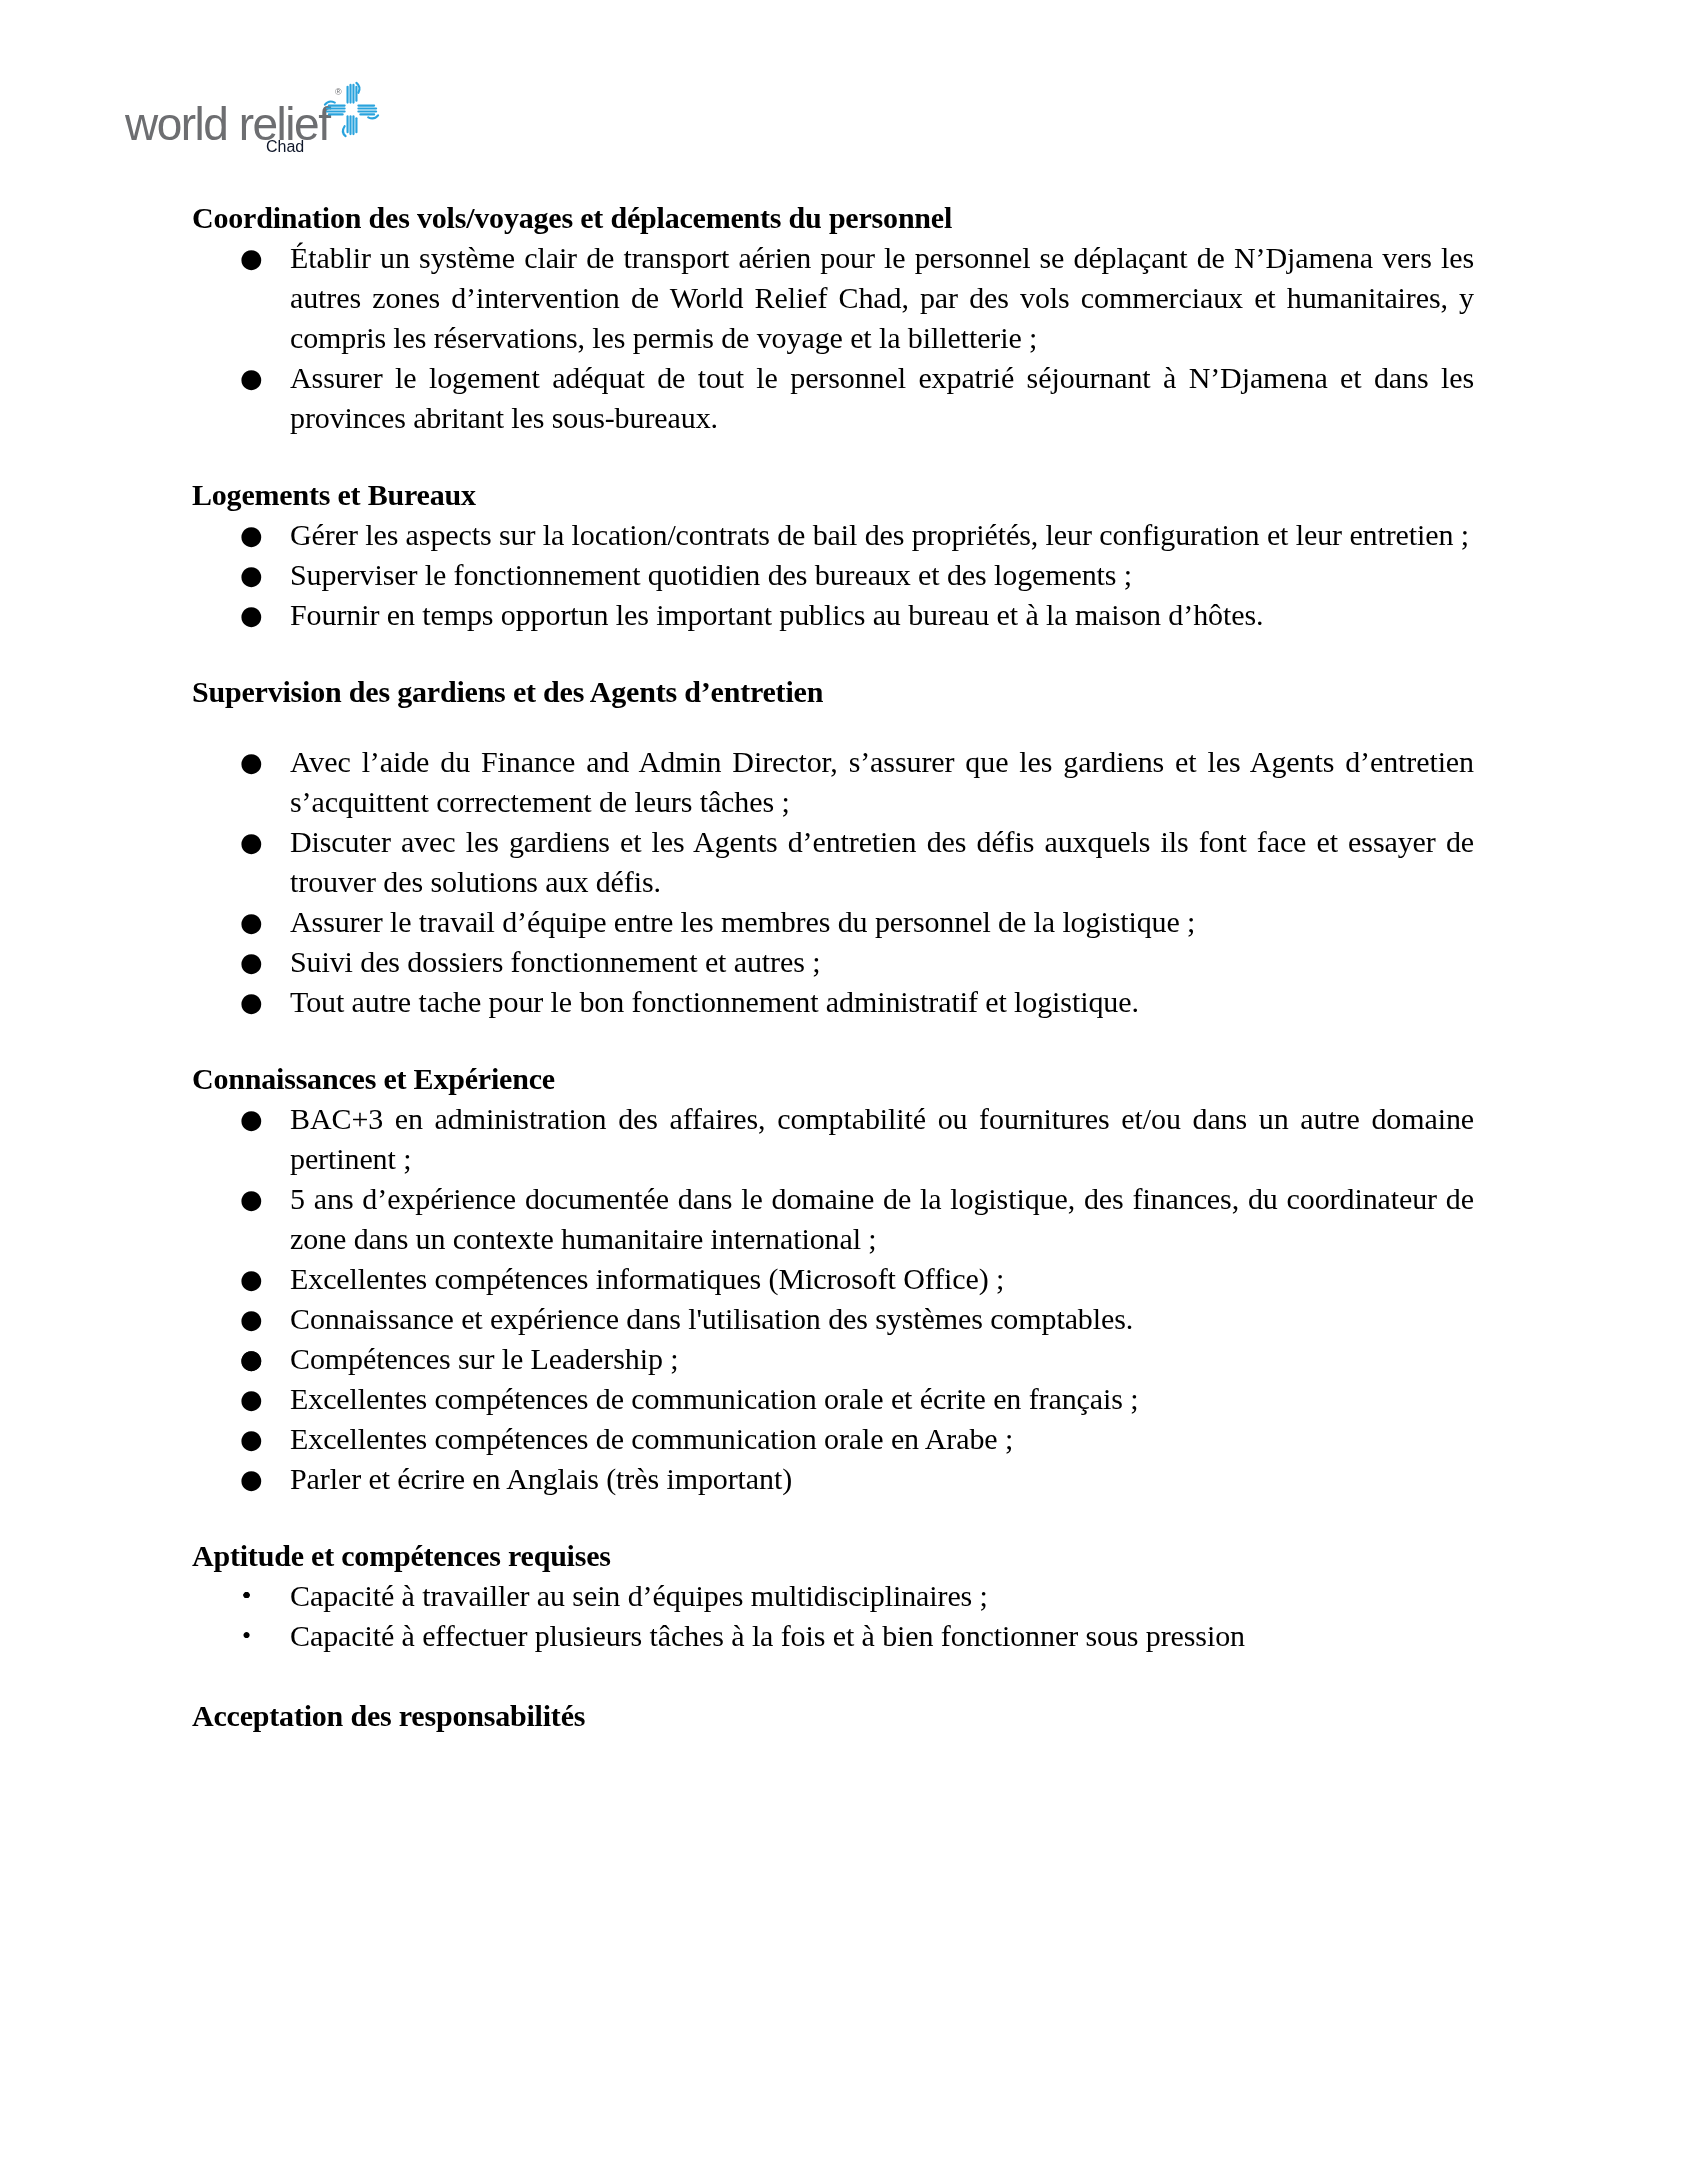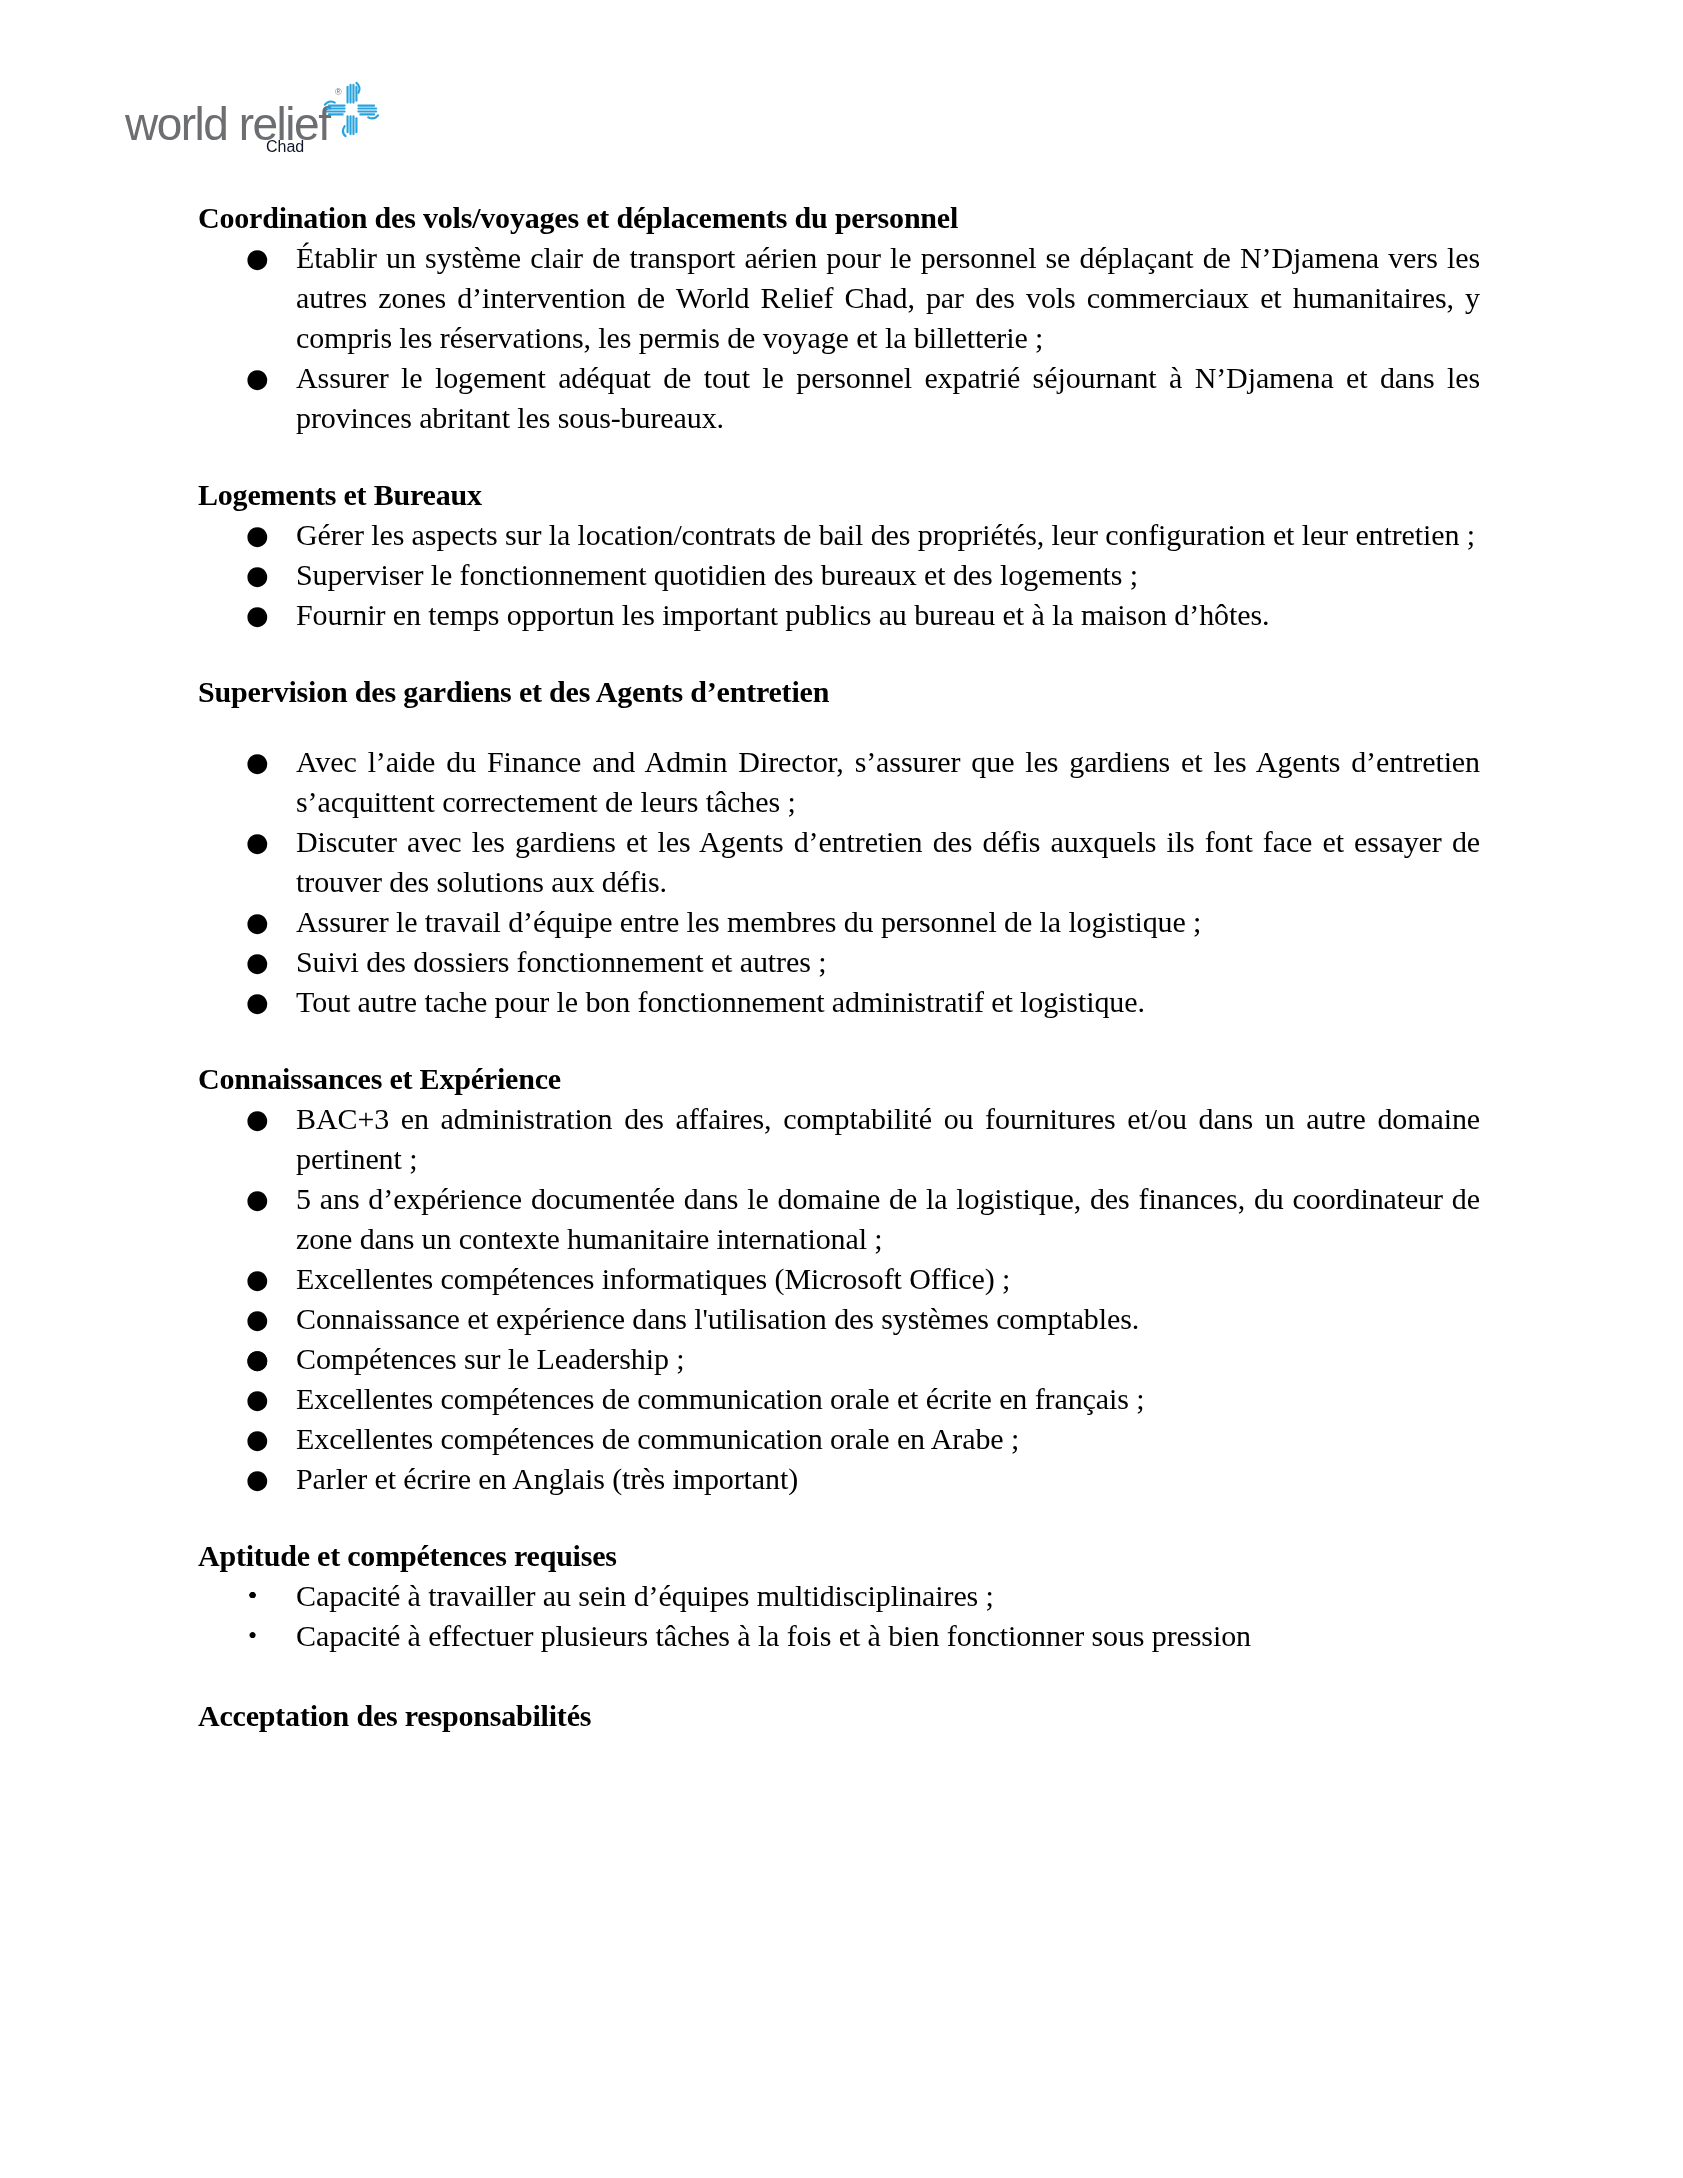--- a/index.html
+++ b/index.html
@@ -51,21 +51,21 @@
     }
     .logo-mark {
       position: absolute;
       left: 196px;
       top: 2px;
       width: 61px;
       height: 61px;
     }
     .content {
       position: absolute;
-      left: 198px;
+      left: 192px;
       top: 198px;
       width: 1282px;
     }
     .section {
       margin: 0;
     }
     .section-title {
       font-weight: bold;
       font-size: 30px;
       line-height: 40px;

